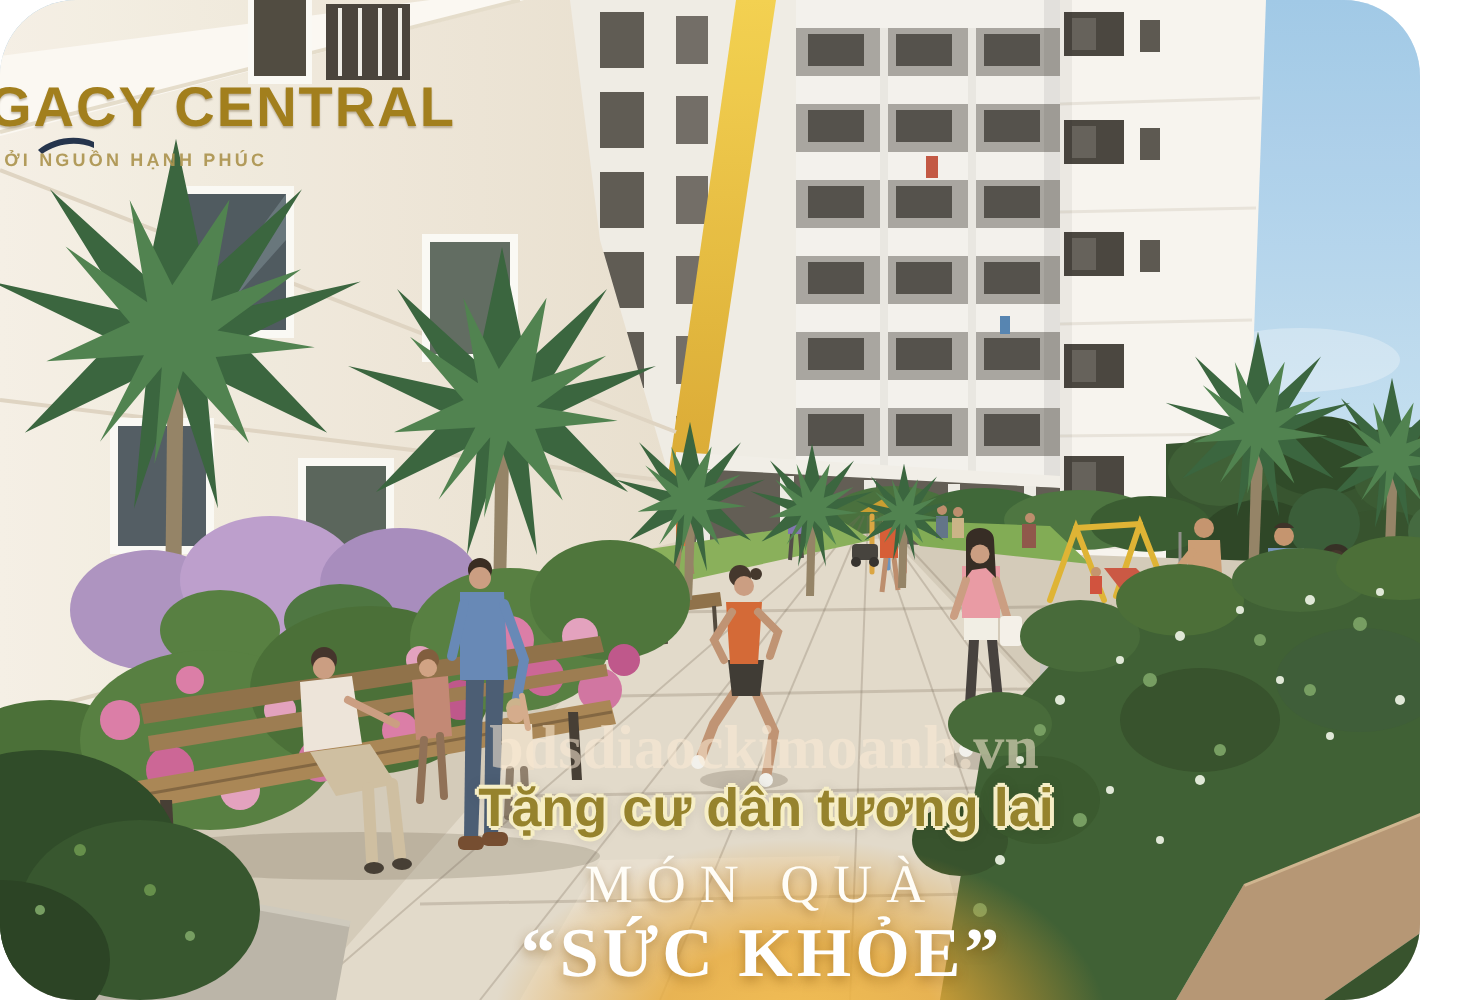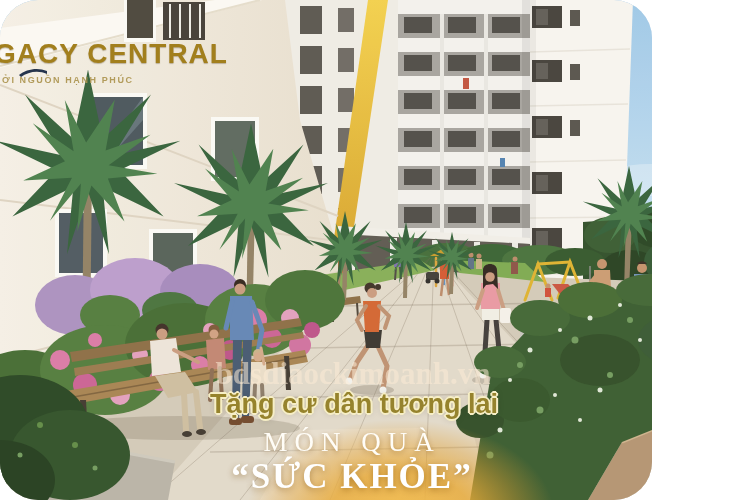--- a/index.html
+++ b/index.html
@@ -1,16 +1,16 @@
 <!DOCTYPE html>
 <html><head>
 <meta charset="utf-8">
 <style>
   html,body{margin:0;padding:0;background:#ffffff;}
-  .photo{position:relative;width:652px;height:500px;border-radius:38px;overflow:hidden;background:#dfeaf2;font-family:"Liberation Sans",sans-serif;}
+  .photo{position:relative;width:710px;height:500px;border-radius:38px;overflow:hidden;background:#dfeaf2;font-family:"Liberation Sans",sans-serif;}
   .scene{position:absolute;left:0;top:0;width:731px;height:500px;}
   .logo{position:absolute;left:-6px;top:40px;z-index:6;}
   .brand{font:700 28px/1 "Liberation Sans",sans-serif;letter-spacing:1px;color:#a27f1d;text-shadow:0 1px 1px rgba(70,45,0,.3);}
   .swoosh{position:absolute;left:24px;top:27px;}
   .tagline{margin-top:8px;font:700 9px/1 "Liberation Sans",sans-serif;letter-spacing:1.6px;color:#ad9550;opacity:.92;}
   .watermark{position:absolute;left:0;right:0;top:358px;text-align:center;transform:translateX(27px);
     font:700 31px/1 "Liberation Serif",serif;color:rgba(252,235,214,.55);z-index:4;}
   .cap1{position:absolute;left:0;right:0;top:391px;text-align:center;transform:translateX(28px);
     font:700 27px/1 "Liberation Sans",sans-serif;color:#96832d;z-index:5;
     text-shadow:-2px 0 0 #f6eec6,2px 0 0 #f6eec6,0 -2px 0 #f6eec6,0 2px 0 #f6eec6,

